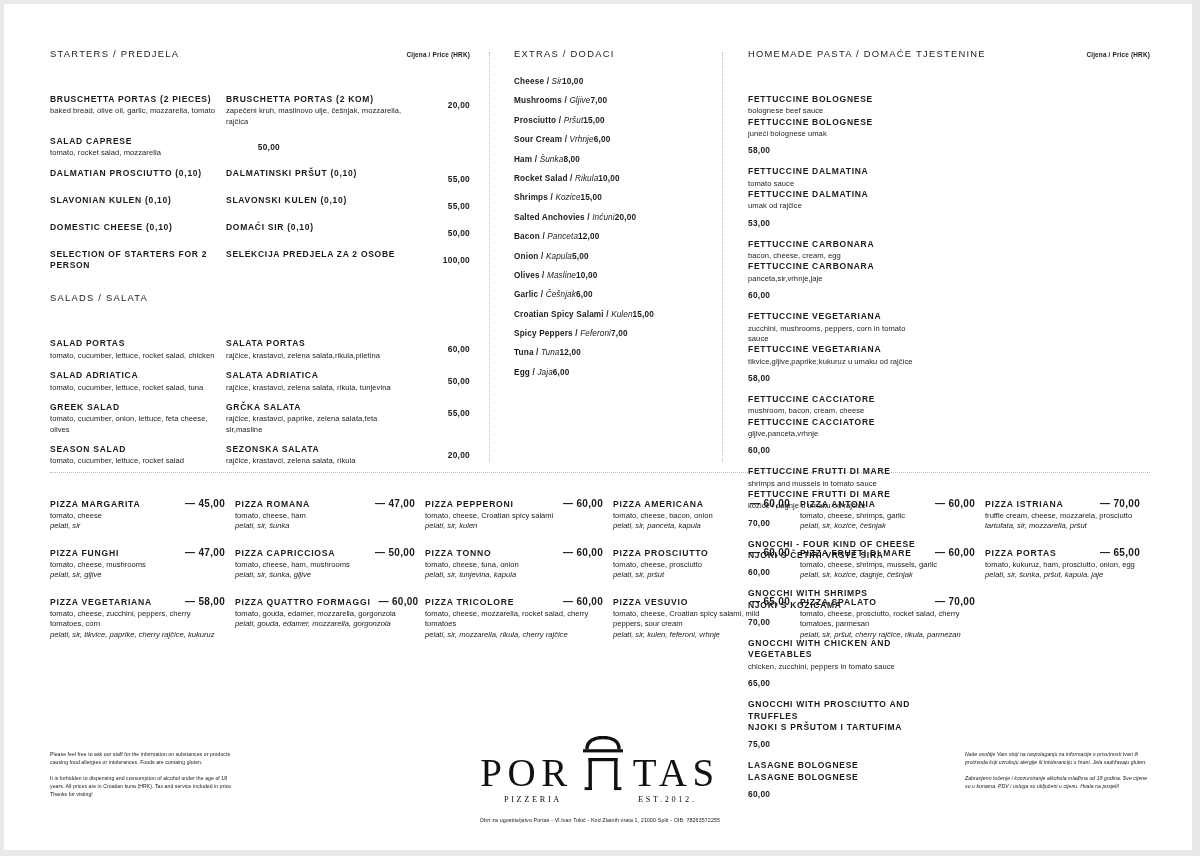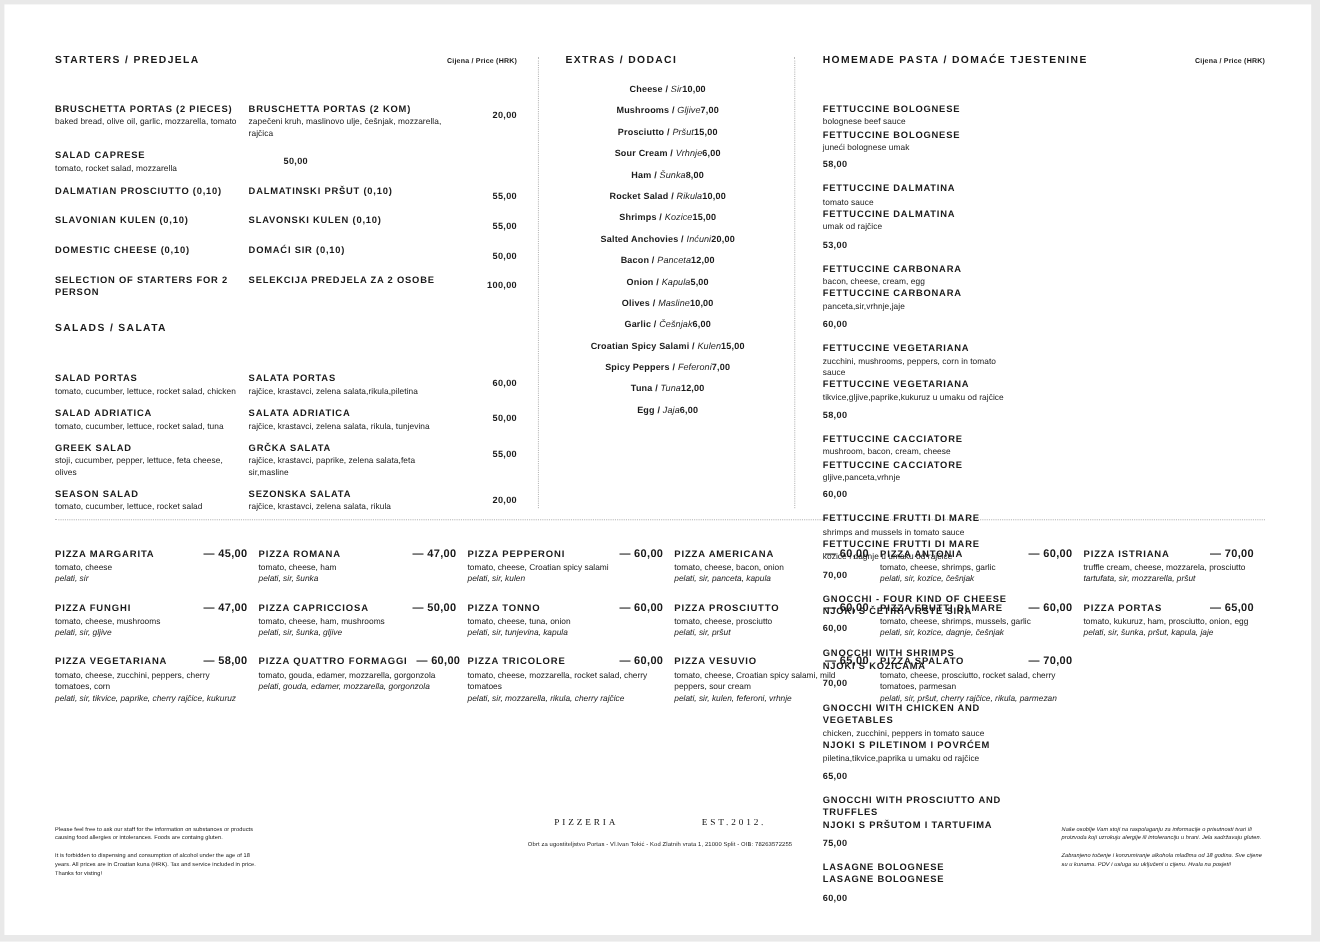--- a/index.html
+++ b/index.html
@@ -25,21 +25,21 @@
   }
   .vdiv.a { left:439px; }
   .vdiv.b { left:672px; }
   .hdiv {
     position:absolute; left:0px; top:424px; width:1100px; height:1px;
     border-top:1px dotted #b9b9b9;
   }
 
   
   .sec-head {
-    font-size:9.4px; font-weight:700; letter-spacing:1.25px;
+    font-size:9.4px; font-weight:400; letter-spacing:1.25px;
     text-transform:uppercase; white-space:nowrap;
   }
   .price-note {
     font-size:6.4px; font-weight:700; letter-spacing:.18px; color:#1a1a1a;
     white-space:nowrap;
   }
 
   
   .col-left { position:absolute; left:0px; top:0px; width:420px; }
   .head-row { display:flex; justify-content:space-between; align-items:baseline; }
@@ -59,21 +59,21 @@
   }
   .pr span {
     font-size:8.3px; font-weight:700; letter-spacing:.3px;
   }
 
   .salads-head { margin-top:21px; }
 
   
   .col-extras { position:absolute; left:464px; top:0px; width:186px; }
   .ex-list { margin-top:18px; }
-  .ex-row { display:flex; justify-content:center; align-items:baseline; margin-bottom:10.4px; }
+  .ex-row { display:flex; justify-content:flex-start; align-items:baseline; margin-bottom:10.4px; }
   .ex-name { font-size:8.2px; font-weight:700; letter-spacing:.18px; white-space:nowrap; }
   .ex-name i { font-weight:500; font-style:italic; letter-spacing:.1px; }
   .ex-pr { font-size:8.2px; font-weight:700; letter-spacing:.2px; }
 
   
   .col-pasta { position:absolute; left:698px; top:0px; width:402px; }
   .pasta-row { display:flex; margin-bottom:9px;flex-direction:column; }
   .pasta-row .en { width:176px; padding-right:6px; }
   .pasta-row .hr { width:174px; padding-right:4px; }
   .pasta-row .pr { width:52px; text-align:left; }
@@ -228,21 +228,21 @@
             </div>
             <div class="hr">
               <div class="nm">SALATA ADRIATICA</div>
               <div class="ds">rajčice, krastavci, zelena salata, rikula, tunjevina</div>
             </div>
             <div class="pr"><span>50,00</span></div>
           </div>
           <div class="dual-row">
             <div class="en">
               <div class="nm">GREEK SALAD</div>
-              <div class="ds">stoji, cucumber, pepper, lettuce, feta cheese, olives</div>
+              <div class="ds">tomato, cucumber, onion, lettuce, feta cheese, olives</div>
             </div>
             <div class="hr">
               <div class="nm">GRČKA SALATA</div>
               <div class="ds">rajčice, krastavci, paprike, zelena salata,feta sir,masline</div>
             </div>
             <div class="pr"><span>55,00</span></div>
           </div>
           <div class="dual-row">
             <div class="en">
               <div class="nm">SEASON SALAD</div>
@@ -415,24 +415,20 @@
             <div class="hr">
               <div class="nm">NJOKI S KOZICAMA</div>
             </div>
             <div class="pr"><span>70,00</span></div>
           </div>
           <div class="dual-row pasta-row">
             <div class="en">
               <div class="nm">GNOCCHI WITH CHICKEN AND VEGETABLES</div>
               <div class="ds">chicken, zucchini, peppers in tomato sauce</div>
             </div>
-            <div class="hr">
-              <div class="nm">NJOKI S PILETINOM I POVRĆEM</div>
-              <div class="ds">piletina,tikvice,paprika u umaku od rajčice</div>
-            </div>
             <div class="pr"><span>65,00</span></div>
           </div>
           <div class="dual-row pasta-row">
             <div class="en">
               <div class="nm">GNOCCHI WITH PROSCIUTTO AND TRUFFLES</div>
             </div>
             <div class="hr">
               <div class="nm">NJOKI S PRŠUTOM I TARTUFIMA</div>
             </div>
             <div class="pr"><span>75,00</span></div>
@@ -602,20 +598,35 @@
         </div>
     </div>
 
     <div class="footer">
       <div class="f-note left">
         <p>Please feel  free to ask our staff for the information on substances or products causing food allergies or intolerances. Foods are containg gluten.</p>
         <p>It is forbidden to dispensing and consumption of alcohol under the age of 18 years. All prices are in Croatian kuna (HRK). Tax and service included in price. Thanks for visting!</p>
       </div>
 
       <div class="logo-block">
+        <div class="logo-main">
+          <span class="logo-word">POR</span>
+          <span class="gate">
+            <svg viewBox="0 0 56 56" width="56" height="56" aria-hidden="true">
+              <path d="M12 13 C12 4.5, 20 1.5, 28 1.5 C36 1.5, 44 4.5, 44 13" fill="none" stroke="#111" stroke-width="3.4"></path>
+              <rect x="8" y="13.2" width="40" height="3.2" fill="#111"></rect>
+              <rect x="13.5" y="22" width="29" height="3.2" fill="#111"></rect>
+              <rect x="13.5" y="22" width="3.4" height="32" fill="#111"></rect>
+              <rect x="39.1" y="22" width="3.4" height="32" fill="#111"></rect>
+              <rect x="9.6" y="51.2" width="7.3" height="2.9" fill="#111"></rect>
+              <rect x="39.1" y="51.2" width="7.3" height="2.9" fill="#111"></rect>
+            </svg>
+          </span>
+          <span class="logo-word">TAS</span>
+        </div>
         <div class="logo-sub">
           <span class="l">PIZZERIA</span>
           <span class="g"></span>
           <span class="r">EST.2012.</span>
         </div>
         <div class="logo-legal">Obrt za ugostiteljstvo Portas - Vl.Ivan Tokić - Kod Zlatnih vrata 1, 21000 Split - OIB: 78263572255</div>
       </div>
 
       <div class="f-note right">
         <p>Naše osoblje Vam stoji na raspolaganju za informacije o prisutnosti tvari ili proizvoda koji uzrokuju alergije ili intoleranciju u hrani. Jela sadržavaju gluten.</p>

